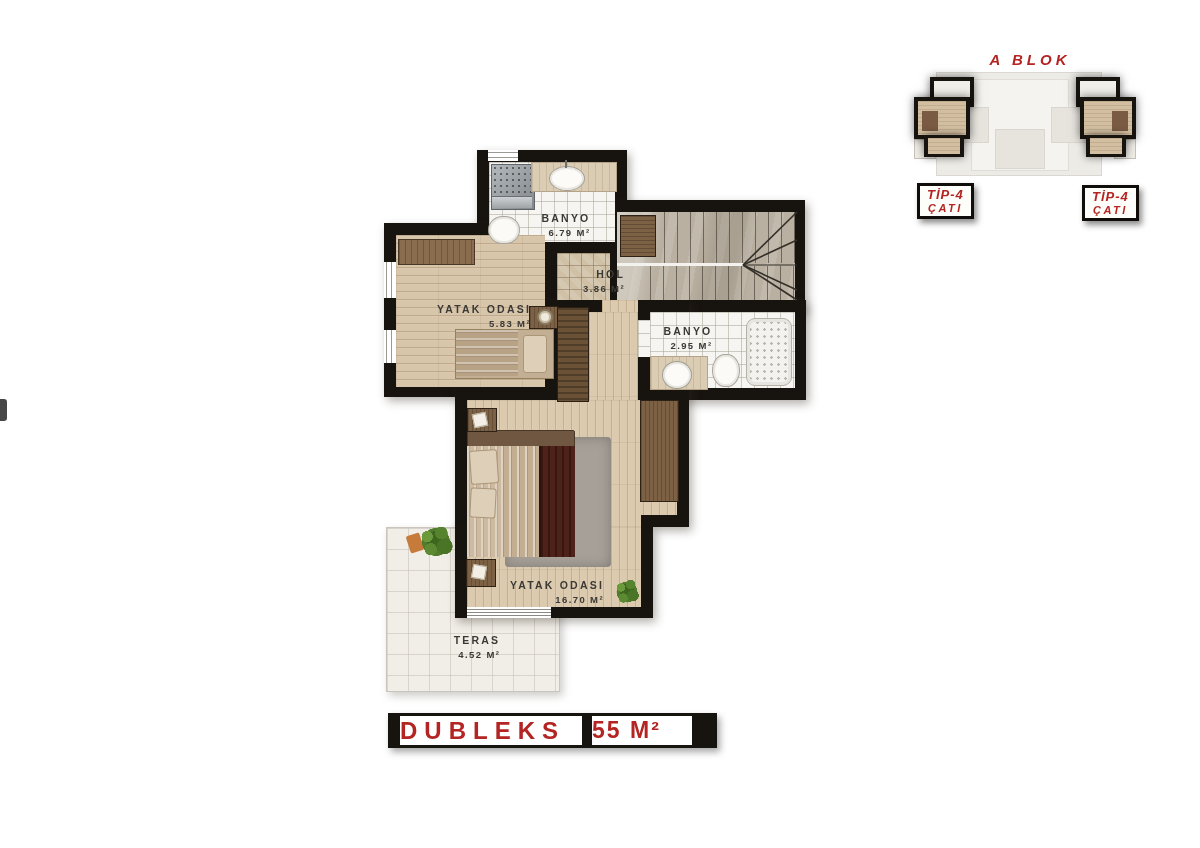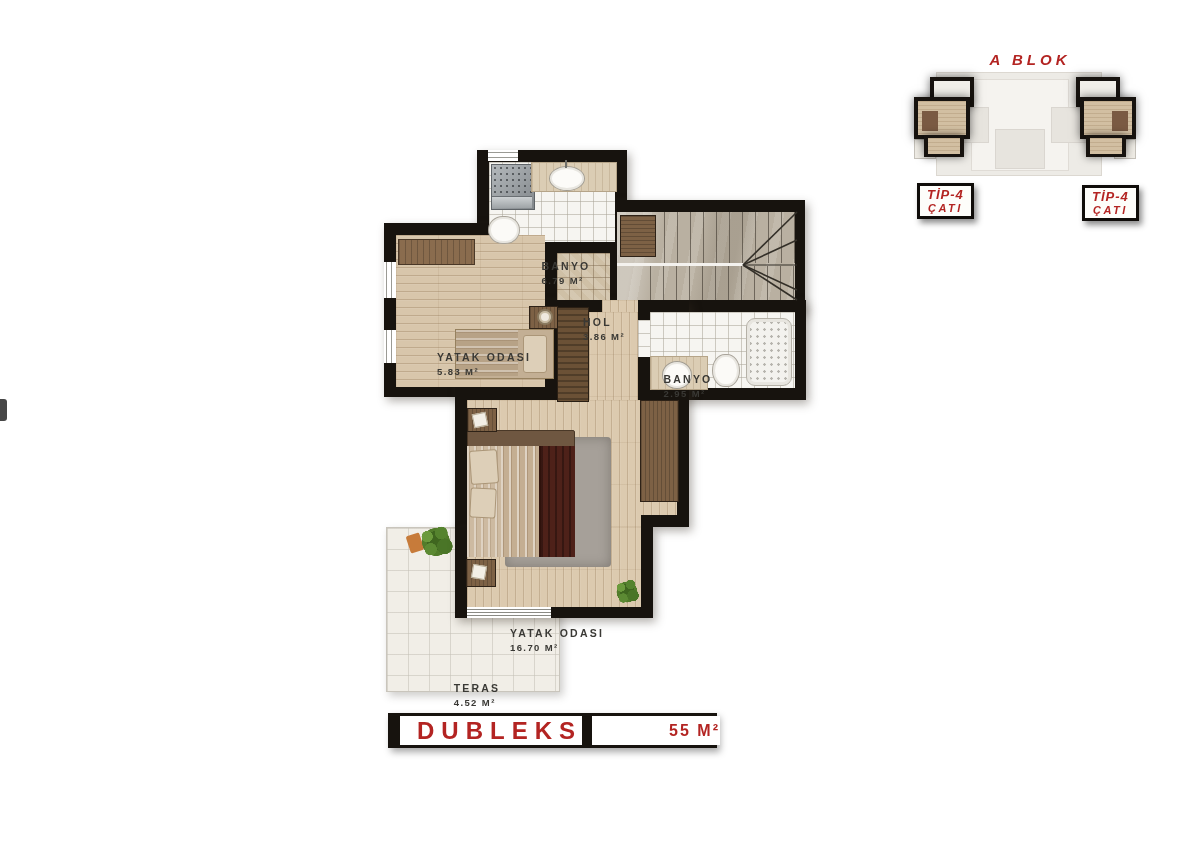--- a/index.html
+++ b/index.html
@@ -60,44 +60,44 @@
     radial-gradient(circle at 38% 70%, #5c8a33 0 16%, transparent 17%),
     radial-gradient(circle at 50% 46%, #3f661f 0 32%, transparent 33%),
     radial-gradient(circle at 50% 50%, #527c2b 0 48%, transparent 50%);}
   .pot{position:absolute;background:#c77b3a;border-radius:2px;transform:rotate(-18deg);}
   .win{position:absolute;}
   .win-h{background-color:#ffffff;background-image:linear-gradient(to bottom, transparent 0 2px, #9a9a94 2px 3px, transparent 3px 7px, #9a9a94 7px 8px, transparent 8px 100%);}
   .win-v{background-color:#ffffff;background-image:linear-gradient(to right, transparent 0 2px, #9a9a94 2px 3px, transparent 3px 7px, #9a9a94 7px 8px, transparent 8px 100%);}
   .slider{position:absolute;background-color:#ffffff;background-image:linear-gradient(to bottom, transparent 0 2px, #8a8a84 2px 3px, transparent 3px 5px, #8a8a84 5px 6px, transparent 6px 8px, #8a8a84 8px 9px, transparent 9px 100%);}
   .lamp{position:absolute;background:#efe9df;border:2px solid #8a7a5f;border-radius:50%;box-shadow:inset 0 0 0 2px #c9bda4;}
   
-  .lbl{position:absolute;transform:translateX(-50%);text-align:left;color:#3a3935;font-weight:bold;
-       letter-spacing:2.2px;font-size:10.5px;line-height:1.25;white-space:nowrap;margin-top:48px;}
+  .lbl{position:absolute;transform:translateX(-50%);text-align:right;color:#3a3935;font-weight:bold;
+       letter-spacing:2.2px;font-size:10.5px;line-height:1.25;white-space:nowrap;}
   .lbl .area{font-size:9.5px;letter-spacing:1.4px;margin-top:2px;}
   
   .ablok{position:absolute;transform:translateX(-50%);color:#b32422;font-weight:bold;font-size:15px;letter-spacing:4px;white-space:nowrap;}
   .fade{position:absolute;background:#ebe8e2;border:1px solid #d6d2ca;opacity:.85;}
   .fadein{position:absolute;background:#f4f2ed;border:1px solid #dbd7cf;}
   .fadebit{position:absolute;background:#e3e0d9;border:1px solid #d4d0c8;}
   .unit{position:absolute;width:68px;height:80px;}
   .flip{transform:scaleX(-1);}
   .ublk{position:absolute;background:#17130f;box-shadow:0 0 9px rgba(0,0,0,.55);}
   .uwood{position:absolute;background:#d2bfa2;background-image:repeating-linear-gradient(180deg, rgba(128,98,62,.2) 0 1px, transparent 1px 4px);}
   .utile{position:absolute;background:#f1efe9;}
   .ubed{position:absolute;background:#7a5a43;}
   .uter{position:absolute;background:#efece5;border:1px solid #c6c2ba;}
   .badge{position:absolute;background:#fdfdfa;border:3px solid #0f0c09;box-shadow:3px 4px 6px rgba(0,0,0,.45);
          text-align:center;color:#b32422;font-weight:bold;padding:2px 7px;line-height:1.1;}
   .badge .b1{font-size:13px;letter-spacing:1px;}
   .badge .b2{font-size:11px;letter-spacing:2.5px;}
   
   .titlebar{position:absolute;left:388px;top:713px;width:329px;height:35px;background:#17130e;box-shadow:3px 4px 7px rgba(0,0,0,.35);}
-  .tb-box{position:absolute;top:3px;height:29px;background:#fff;text-align:right;line-height:29px;color:#b32422;font-weight:bold;}
+  .tb-box{position:absolute;top:3px;height:29px;background:#fff;text-align:left;line-height:29px;color:#b32422;font-weight:bold;}
   .tb-left{left:12px;width:182px;font-size:24px;letter-spacing:7px;}
-  .tb-right{left:204px;width:128px;font-size:16px;letter-spacing:2px;}
+  .tb-right{left:204px;width:100px;font-size:23px;letter-spacing:2px;}
   .artifact{position:absolute;left:0;top:399px;width:7px;height:22px;background:#474747;border-radius:0 3px 3px 0;}
   svg{position:absolute;overflow:visible;}
 </style>
 </head>
 <body>
 
 <div class="stage">
 
   <div class="artifact"></div>
 

